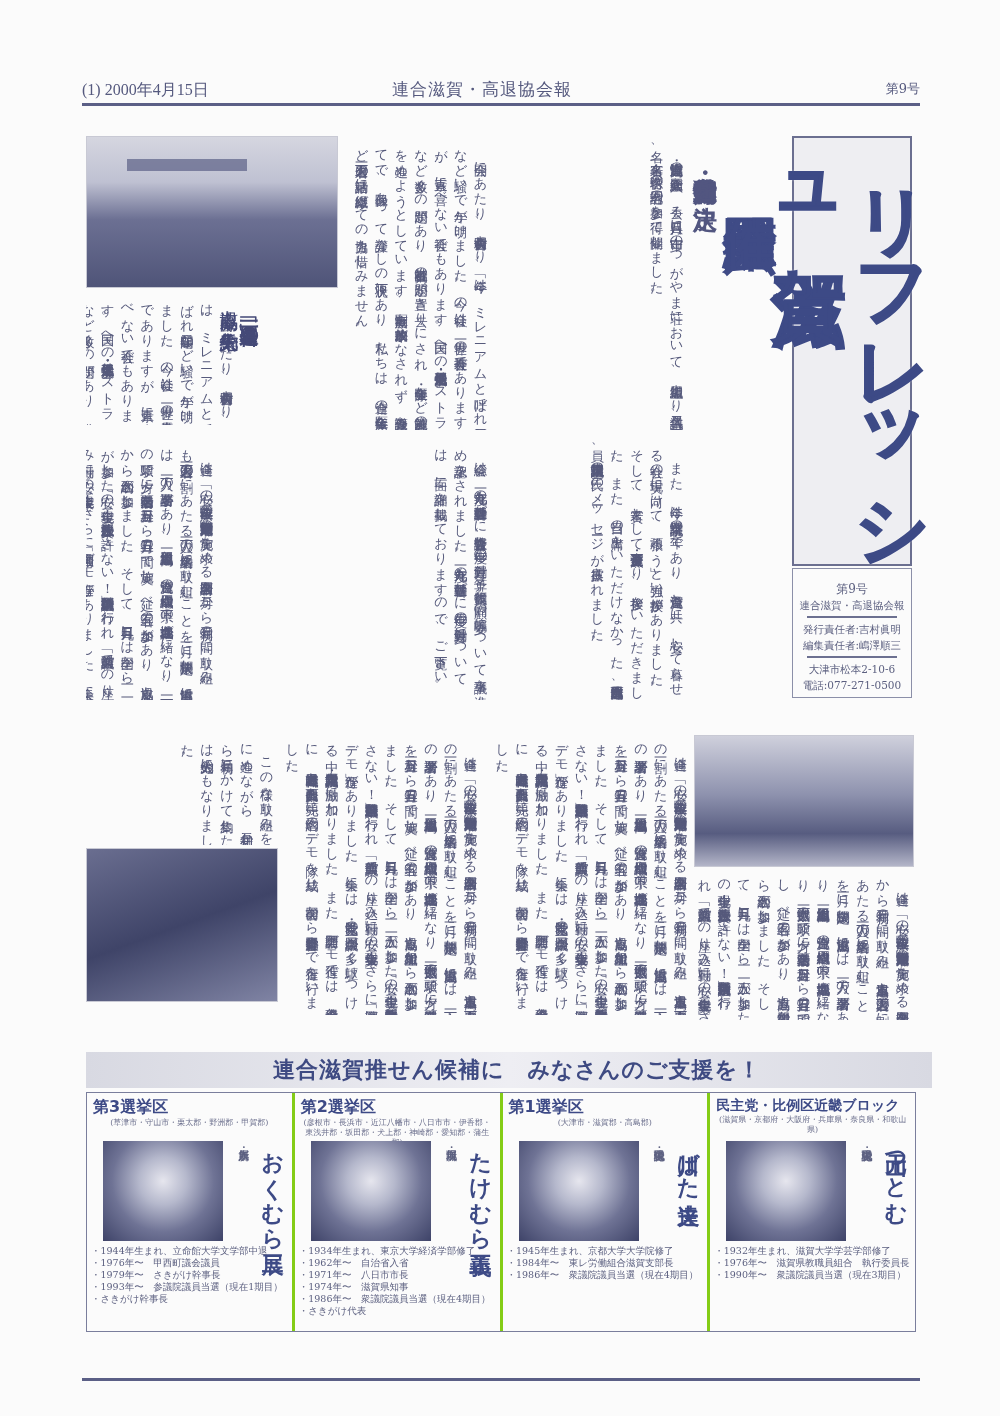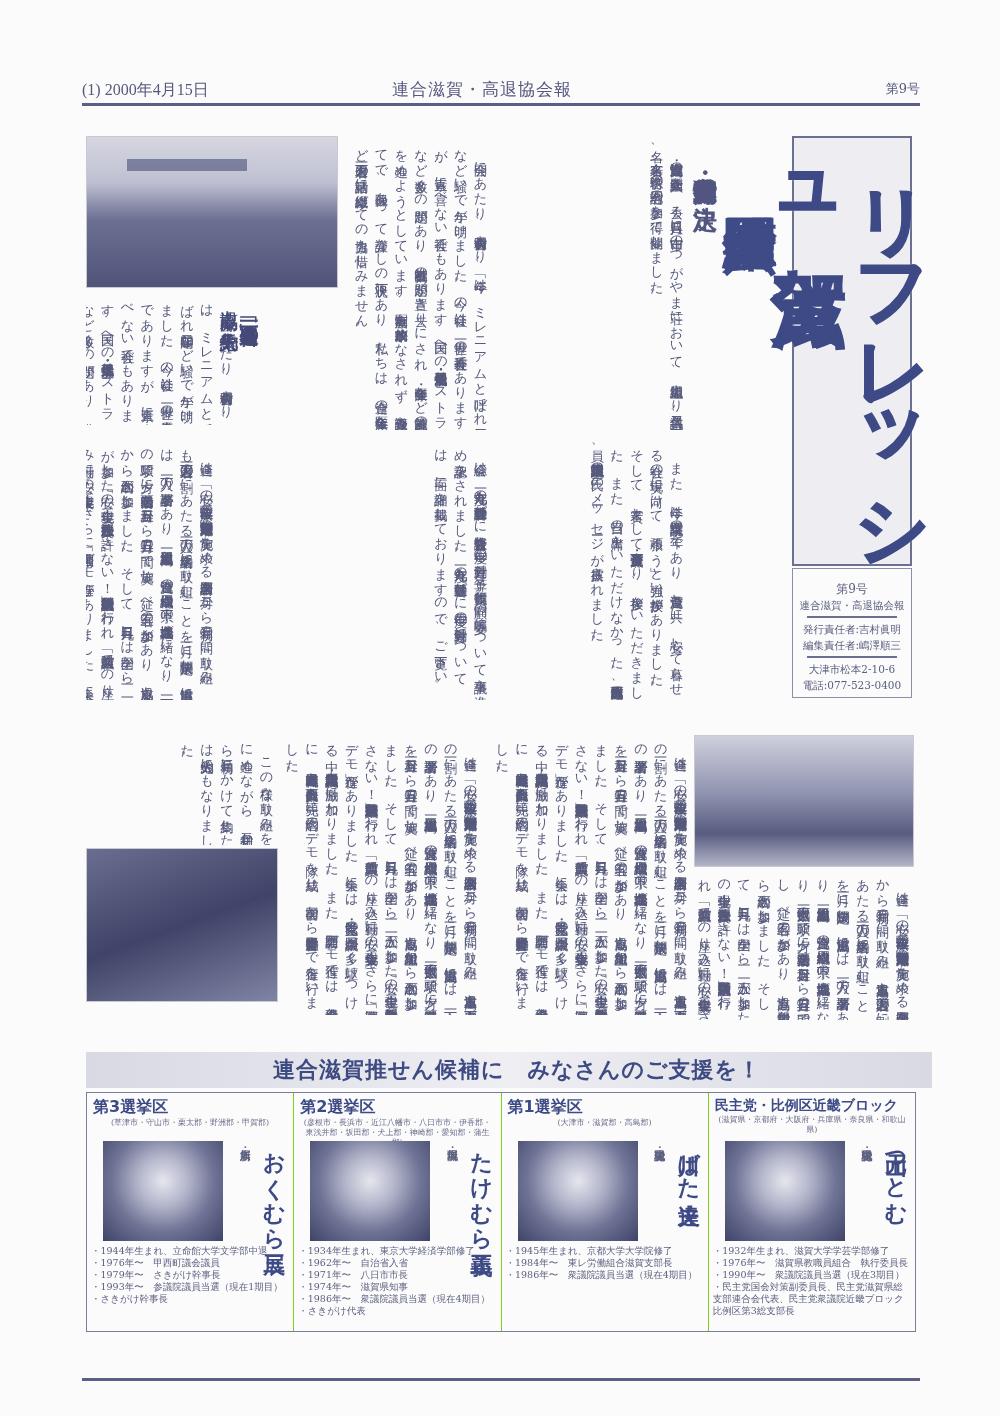--- a/index.html
+++ b/index.html
@@ -24,21 +24,21 @@
   .photo{background:linear-gradient(160deg,#c8cad8 0%,#8b8fae 40%,#5a5f82 70%,#9ea1bb 100%);border:1px solid #c8c9d4;}
   .photo1{left:86px;top:136px;width:250px;height:150px;background:linear-gradient(180deg,#d5d6e0 0%,#bfc1d2 30%,#6c7093 55%,#4f5478 100%);}
   .photo1 .banner{position:absolute;left:40px;top:22px;width:120px;height:12px;background:#5b5f86;opacity:.7;}
   .photo2{left:86px;top:848px;width:190px;height:152px;background:linear-gradient(160deg,#6a6e90 0%,#3f4468 50%,#8084a4 100%);}
   .photo3{left:694px;top:735px;width:218px;height:130px;background:linear-gradient(180deg,#cfd0dc 0%,#8e92ae 45%,#575c80 75%,#b3b5c8 100%);}
   .subhead2{left:238px;top:296px;width:50px;height:400px;}
   .subhead2 span{font-family:"DejaVu Sans",sans-serif;font-size:19px;line-height:24px;color:#454a78;}
   .subhead2 b{font-weight:bold;}
   .cand-banner{left:86px;top:1052px;width:830px;height:36px;background:linear-gradient(90deg,#d8d9e2,#eeeef3 50%,#d8d9e2);text-align:center;font-family:"DejaVu Sans",sans-serif;font-weight:bold;font-size:22px;line-height:36px;color:#3e4a82;letter-spacing:1px;padding-left:16px;}
   .cand-wrap{left:86px;top:1092px;width:830px;height:240px;border:1px solid #7a7e9c;box-sizing:border-box;display:flex;}
-  .cand{flex:1;border-right:1px solid #84cc16;position:relative;}
+  .cand{flex:1;border-right:3px solid #84cc16;position:relative;}
   .cand:last-child{border-right:0;}
   .cand .dist{font-family:"DejaVu Sans",sans-serif;font-weight:bold;font-size:16px;color:#3d4a86;padding:4px 6px 0 6px;}
   .cand .area{font-size:8px;color:#6a6e8c;padding:0 6px;line-height:10px;text-align:center;}
   .cand .face{position:absolute;left:16px;top:48px;width:120px;height:100px;background:radial-gradient(circle at 50% 40%,#e6e6ee 0%,#b5b8cc 28%,#6f7395 60%,#3e4368 100%);}
   .cand .name{position:absolute;right:6px;top:44px;width:34px;height:108px;font-family:"DejaVu Sans",sans-serif;font-weight:bold;font-size:22px;line-height:26px;color:#3d4a86;}
   .cand .aff{position:absolute;right:42px;top:48px;width:16px;height:100px;font-size:11px;line-height:13px;color:#5c6080;}
   .cand ul{position:absolute;left:4px;top:152px;right:4px;margin:0;padding:0;list-style:none;font-size:9.5px;line-height:12px;color:#5c6080;}
   .cand ul li:before{content:"・";}
   .rule-bot2{top:1378px;left:82px;width:838px;height:3px;background:#5b5f86;}
 </style>
@@ -57,21 +57,21 @@
 </div>
 
 <div class="abs infobox">
   <div class="ib-issue">第9号</div>
   <div>連合滋賀・高退協会報</div>
   <hr>
   <div>発行責任者:吉村眞明</div>
   <div>編集責任者:嶋澤順三</div>
   <hr>
   <div>大津市松本2-10-6</div>
-  <div>電話:077-523-0400</div>
+  <div>電話:077-271-0500</div>
 </div>
 
 <div class="abs headline">
   <span class="vt">第六回総会開催</span>
 </div>
 <div class="abs subhead">
   <span class="vt">運動方針・新役員体制を決定</span>
 </div>
 
 <div class="abs col vt" style="left:490px;top:140px;width:196px;height:290px;overflow:hidden;">　連合滋賀・高退協の第六回総会を、去る二月八日に守山市のつがやま荘において、加盟組織より代議員二二名、役員二三名、来賓一名、傍聴一名の計四七名の参加を得て開催しました。</div>
@@ -150,18 +150,17 @@
   <div class="cand">
     <div class="dist" style="font-size:14px;">民主党・比例区近畿ブロック</div>
     <div class="area">(滋賀県・京都府・大阪府・兵庫県・奈良県・和歌山県)</div>
     <div class="face"></div>
     <div class="aff vt">民主党公認・現職</div>
     <div class="name vt">山元つとむ</div>
     <ul>
       <li>1932年生まれ、滋賀大学学芸学部修了</li>
       <li>1976年〜　滋賀県教職員組合　執行委員長</li>
       <li>1990年〜　衆議院議員当選（現在3期目）</li>
-      <li>民主党国会対策副委員長、民主党滋賀県総支部連合会代表、民主党衆議院近畿ブロック比例区第3総支部長</li>
     </ul>
   </div>
 </div>
 
 <div class="abs rule-bot2"></div>
 
 </body></html>

